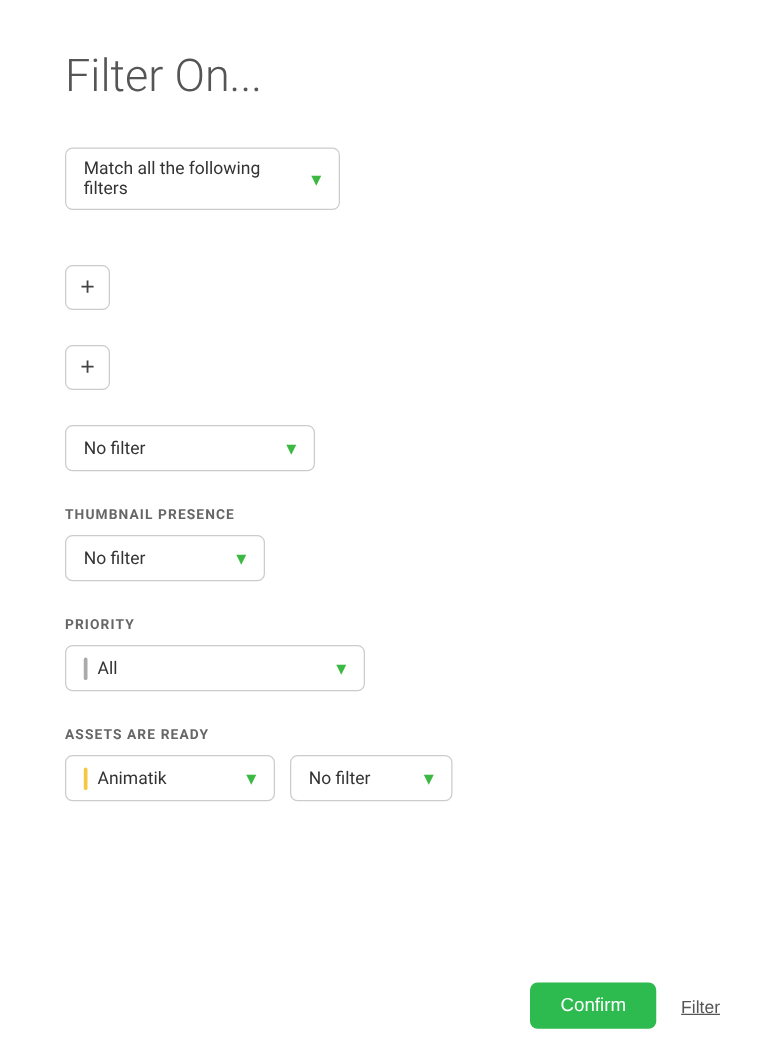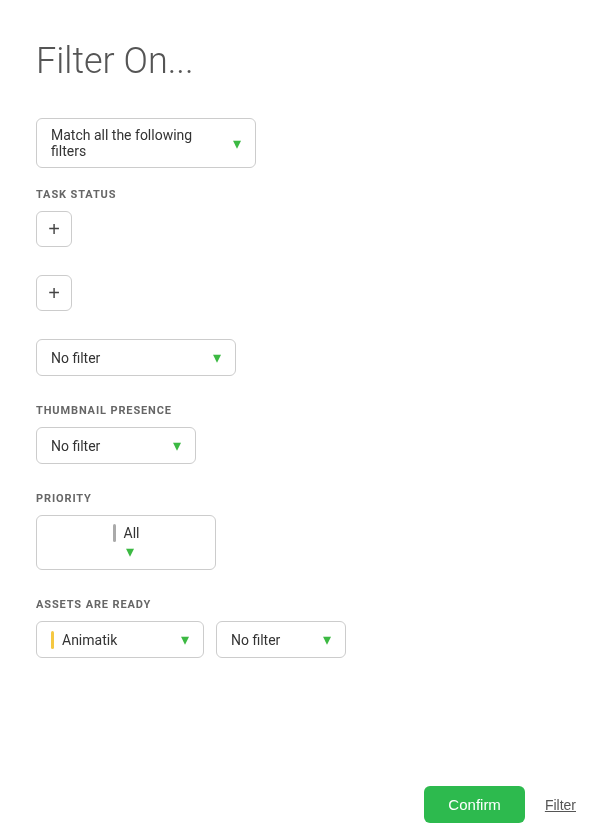--- a/index.html
+++ b/index.html
@@ -11,21 +11,21 @@
     body {
       font-family: -apple-system, BlinkMacSystemFont, 'Segoe UI', Roboto, sans-serif;
       background: #ffffff;
       width: 612px;
       min-height: 839px;
       position: relative;
       color: #333;
     }
 
     .page-container {
-      padding: 40px 36px 80px 36px;
+      padding: 40px 36px 80px 52px;
     }
 
     .page-title {
       font-size: 36px;
       font-weight: 300;
       color: #555;
       margin-bottom: 36px;
     }
 
     .match-dropdown {
@@ -33,21 +33,21 @@
       align-items: center;
       justify-content: space-between;
       border: 1px solid #ccc;
       border-radius: 6px;
       padding: 8px 14px;
       width: 220px;
       cursor: pointer;
       background: #fff;
       font-size: 14px;
       color: #333;
-      margin-bottom: 20px;
+      margin-bottom: 44px;
     }
 
     .section-label {
       font-size: 11px;
       font-weight: 700;
       letter-spacing: 0.08em;
       color: #666;
       margin-bottom: 10px;
       text-transform: uppercase;
     }
@@ -83,22 +83,21 @@
       background: #fff;
       font-size: 14px;
       color: #333;
     }
 
     .filter-dropdown.thumbnail {
       width: 160px;
     }
 
     .filter-dropdown.priority {
-      width: 180px;
-      flex-direction: column;
+      width: 240px;
     }
 
     .priority-bar {
       display: inline-block;
       width: 3px;
       height: 18px;
       background: #aaa;
       border-radius: 2px;
       margin-right: 8px;
       vertical-align: middle;
@@ -199,21 +198,20 @@
 <div class="page-container">
 
   <h1 class="page-title">Filter On...</h1>
 
   <div class="match-dropdown">
     <span>Match all the following filters</span>
     <span class="chevron-green">▾</span>
   </div>
 
   <div class="section">
-    <div class="section-label">TASK STATUS</div>
     <button class="add-button">+</button>
   </div>
 
   <div class="section">
     <button class="add-button">+</button>
   </div>
 
   <div class="section">
     <div class="filter-dropdown">
       <span>No filter</span>

